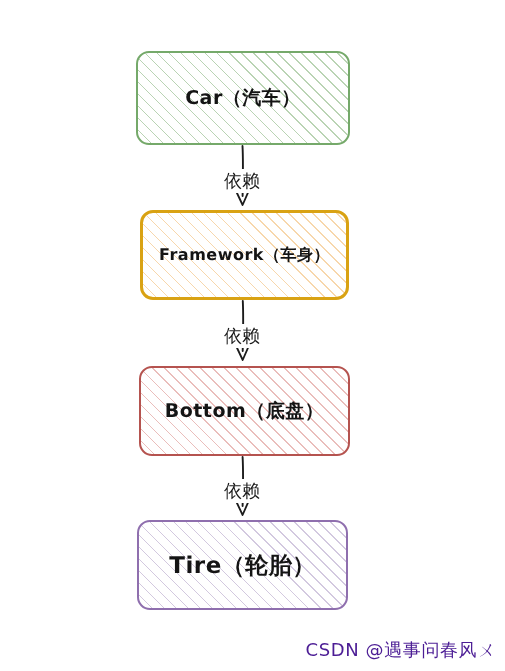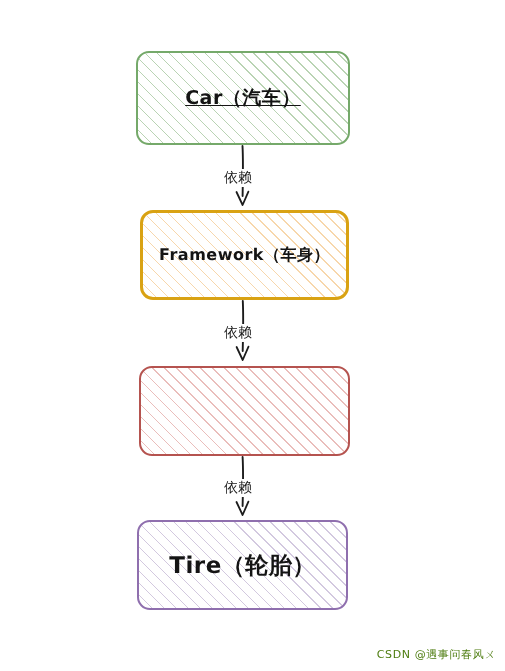--- a/index.html
+++ b/index.html
@@ -92,55 +92,55 @@
     background: #ffffff;
   }
   #node-tire .hatch {
     background-image: repeating-linear-gradient(
       45deg,
       rgba(150,126,180,0.42) 0px,
       rgba(150,126,180,0.42) 1.2px,
       rgba(255,255,255,0) 1.2px,
       rgba(255,255,255,0) 8.5px);
   }
-  #node-car .node-label      { font-size: 19px; text-decoration: underline; }
+  #node-car .node-label      { font-size: 19px; }
   #node-framework .node-label{ font-size: 16px; }
   #node-bottom .node-label   { font-size: 19px; }
   #node-tire .node-label     { font-size: 23px; }
 
   
   .connector {
     position: absolute;
     left: 0; top: 0;
     width: 505px; height: 671px;
     pointer-events: none;
     z-index: 2;
   }
   .edge-label {
     position: absolute;
     z-index: 4;
     font-family: "DejaVu Sans", "Liberation Sans", sans-serif;
-    font-size: 14px;
+    font-size: 18px;
     color: #171717;
     background: #ffffff;
     padding: 0 3px;
     white-space: nowrap;
   }
   #edge-label-1 { left: 221px; top: 169px; }
   #edge-label-2 { left: 221px; top: 324px; }
   #edge-label-3 { left: 221px; top: 479px; }
 
   
   #watermark {
     position: absolute;
     right: 9px;
     bottom: 9px;
     font-family: "DejaVu Sans", "Liberation Sans", sans-serif;
-    font-size: 11px;
-    color: #4d7c0f;
+    font-size: 18px;
+    color: #4c1d95;
     letter-spacing: 0.6px;
     white-space: nowrap;
     z-index: 5;
   }
 </style>
 </head>
 <body>
 
 <div id="canvas">
 
@@ -167,20 +167,21 @@
     <span class="node-label">Car（汽车）</span>
   </div>
 
   <div class="node" id="node-framework">
     <div class="hatch"></div>
     <span class="node-label">Framework（车身）</span>
   </div>
 
   <div class="node" id="node-bottom">
     <div class="hatch"></div>
+    <span class="node-label">Bottom（底盘）</span>
   </div>
 
   <div class="node" id="node-tire">
     <div class="hatch"></div>
     <span class="node-label">Tire（轮胎）</span>
   </div>
 
   <span class="edge-label" id="edge-label-1">依赖</span>
   <span class="edge-label" id="edge-label-2">依赖</span>
   <span class="edge-label" id="edge-label-3">依赖</span>

